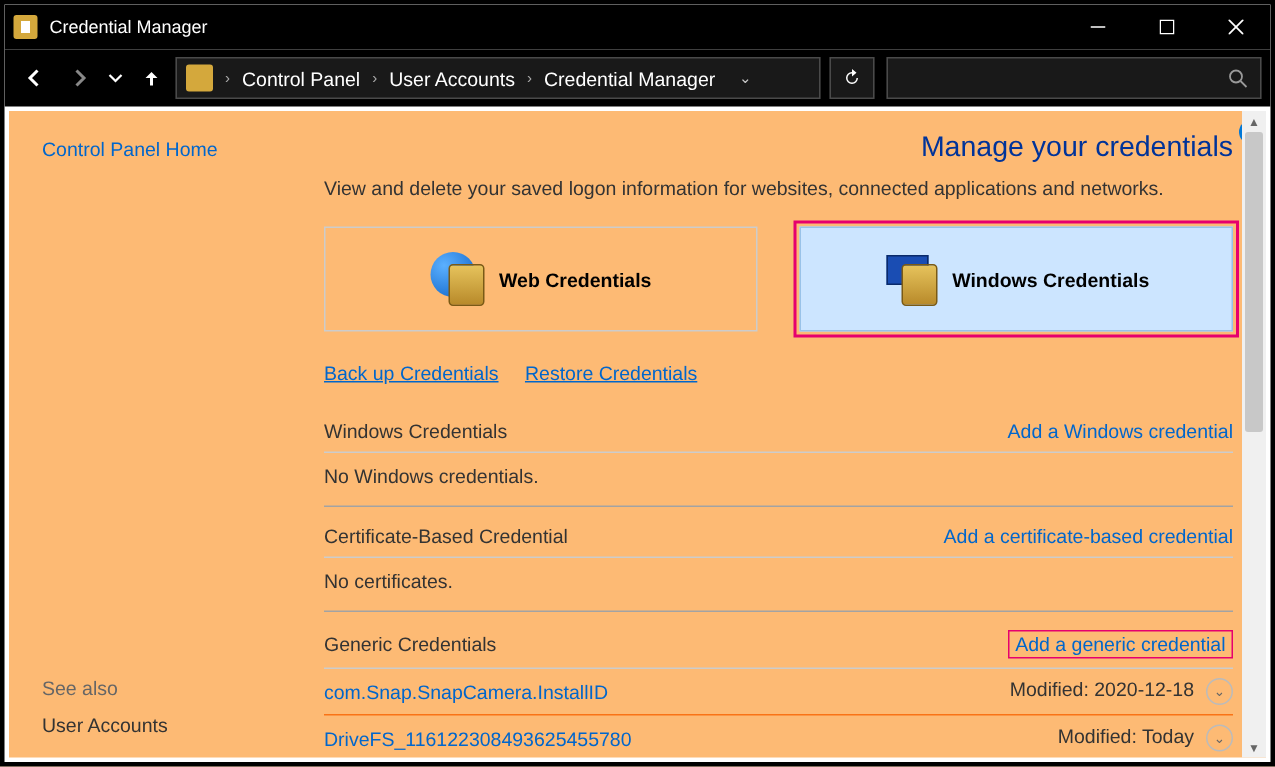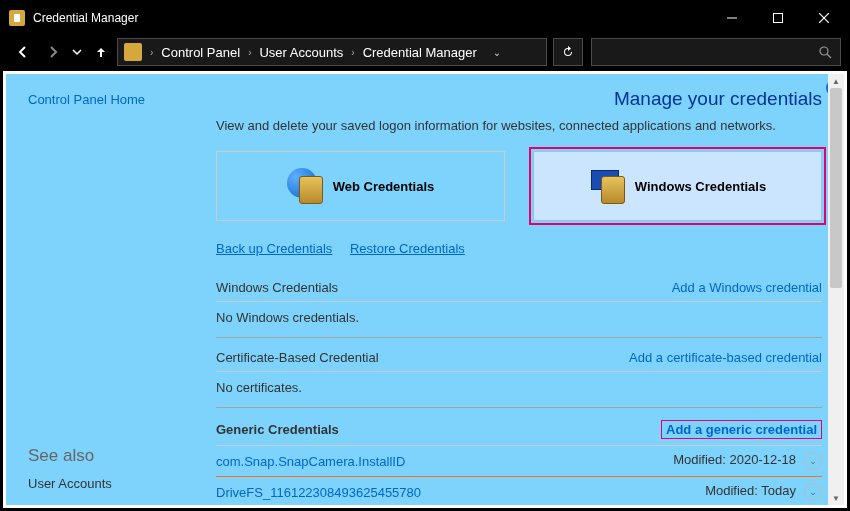--- a/index.html
+++ b/index.html
@@ -11,44 +11,44 @@
 .titlebar .btn { width:46px; height:30px; display:flex; align-items:center; justify-content:center; color:#fff; }
 .navbar { height:38px; background:#000; display:flex; align-items:center; padding:0 6px; gap:2px; }
 .navbar .navbtn { width:28px; height:30px; display:flex; align-items:center; justify-content:center; color:#fff; }
 .navbar .addr { flex:0 0 auto; display:flex; align-items:center; height:28px; border:1px solid #4a4a4a; background:#191919; padding:0 6px; gap:8px; color:#fff; font-size:13px; min-width:430px; }
 .navbar .addr .bc-icon { width:18px; height:18px; background:#d4a83c; border-radius:2px; }
 .navbar .addr .sep { color:#aaa; font-size:10px; }
 .navbar .addr .bcitem { cursor:default; }
 .navbar .dd { width:24px; text-align:center; color:#ccc; font-size:10px; }
 .navbar .refresh { width:30px; height:28px; display:flex; align-items:center; justify-content:center; border:1px solid #4a4a4a; background:#191919; color:#fff; margin-left:4px; }
 .navbar .search { flex:1; height:28px; border:1px solid #4a4a4a; background:#191919; margin-left:6px; display:flex; align-items:center; justify-content:flex-end; padding:0 8px; }
-.content { position:absolute; top:71px; left:3px; right:3px; bottom:3px; display:flex; background:#7dd3fc; }
+.content { position:absolute; top:71px; left:3px; right:3px; bottom:3px; display:flex; background:#fdba74; }
 .sidebar { width:210px; padding:18px 0 0 22px; display:flex; flex-direction:column; }
 .sidebar a { color:#0066cc; font-size:13px; text-decoration:none; }
 .sidebar .bottom { margin-top:auto; padding-bottom:14px; }
-.sidebar .seealso { color:#666; font-size:17px; margin-bottom:10px; }
+.sidebar .seealso { color:#666; font-size:13px; margin-bottom:10px; }
 .sidebar .ua { color:#333; font-size:13px; }
 .main { flex:1; padding:14px 22px 0 0; position:relative; overflow:hidden; }
 .main h1 { color:#003399; font-weight:400; font-size:19px; margin-bottom:8px;text-align:right; }
 .main .sub { color:#333; font-size:13px; margin-bottom:18px; }
 .tiles { display:flex; gap:28px; margin-bottom:20px; }
 .tile { flex:1; height:70px; border:1px solid #ccc; display:flex; align-items:center; justify-content:center; gap:10px; font-size:13px; font-weight:600; cursor:pointer; }
 .tile.active { background:#cce5ff; border:1px solid #99c2e8; outline:2px solid #e6006e; outline-offset:2px; }
 .tile .ticon { width:36px; height:36px; position:relative; }
 .globe { width:30px; height:30px; border-radius:50%; background:radial-gradient(circle at 30% 30%, #5bb0ff, #0a5fc4); position:absolute; left:0; top:0; }
 .vault { width:24px; height:28px; background:linear-gradient(#e6c35c,#b88a2a); border:1px solid #7a5a15; border-radius:3px; position:absolute; right:0; bottom:0; }
 .monitor { width:28px; height:20px; background:#1a4db3; border:1px solid #0a2a6a; position:absolute; left:2px; top:2px; }
 .links-row { margin-bottom:24px; font-size:13px; }
 .links-row a { color:#0066cc; text-decoration:underline; margin-right:14px; }
 .section { margin-bottom:12px; }
 .sec-head { display:flex; justify-content:space-between; align-items:baseline; border-bottom:1px solid #ccc; padding-bottom:6px; font-size:13px; color:#333; }
 .sec-head a { color:#0066cc; text-decoration:none; font-size:13px; }
 .sec-head a.box { border:1px solid #e6006e; padding:1px 4px; }
 .sec-empty { font-size:13px; color:#333; padding:8px 0 12px 0; border-bottom:1px solid #a3a3a3; }
-.sec-head.nobord { border-bottom:1px solid #ccc;font-weight:bold; }
+.sec-head.nobord { border-bottom:1px solid #ccc; }
 .row { display:flex; justify-content:space-between; align-items:center; border-bottom:1px solid #f97316; padding:6px 0; font-size:13px; }
 .row .name { color:#0066cc; }
 .row .right { display:flex; align-items:flex-start; gap:8px; color:#333; }
 .expand { width:18px; height:18px; border:1px solid #bbb; border-radius:50%; display:flex; align-items:center; justify-content:center; font-size:9px; color:#666; }
 .help { position:absolute; top:6px; right:2px; width:16px; height:16px; border-radius:50%; background:#0078d7; color:#fff; font-size:11px; display:flex; align-items:center; justify-content:center; }
 .scrollbar { position:absolute; right:3px; top:71px; bottom:3px; width:16px; background:#f0f0f0; }
 .scrollbar .thumb { position:absolute; left:2px; right:2px; top:14px; height:200px; background:#c8c8c8; border-radius:2px; }
 .scrollbar .arr { position:absolute; left:0; right:0; height:14px; display:flex; align-items:center; justify-content:center; font-size:8px; color:#666; }
 .scrollbar .arr.up { top:0; } .scrollbar .arr.down { bottom:0; }
 </style>

